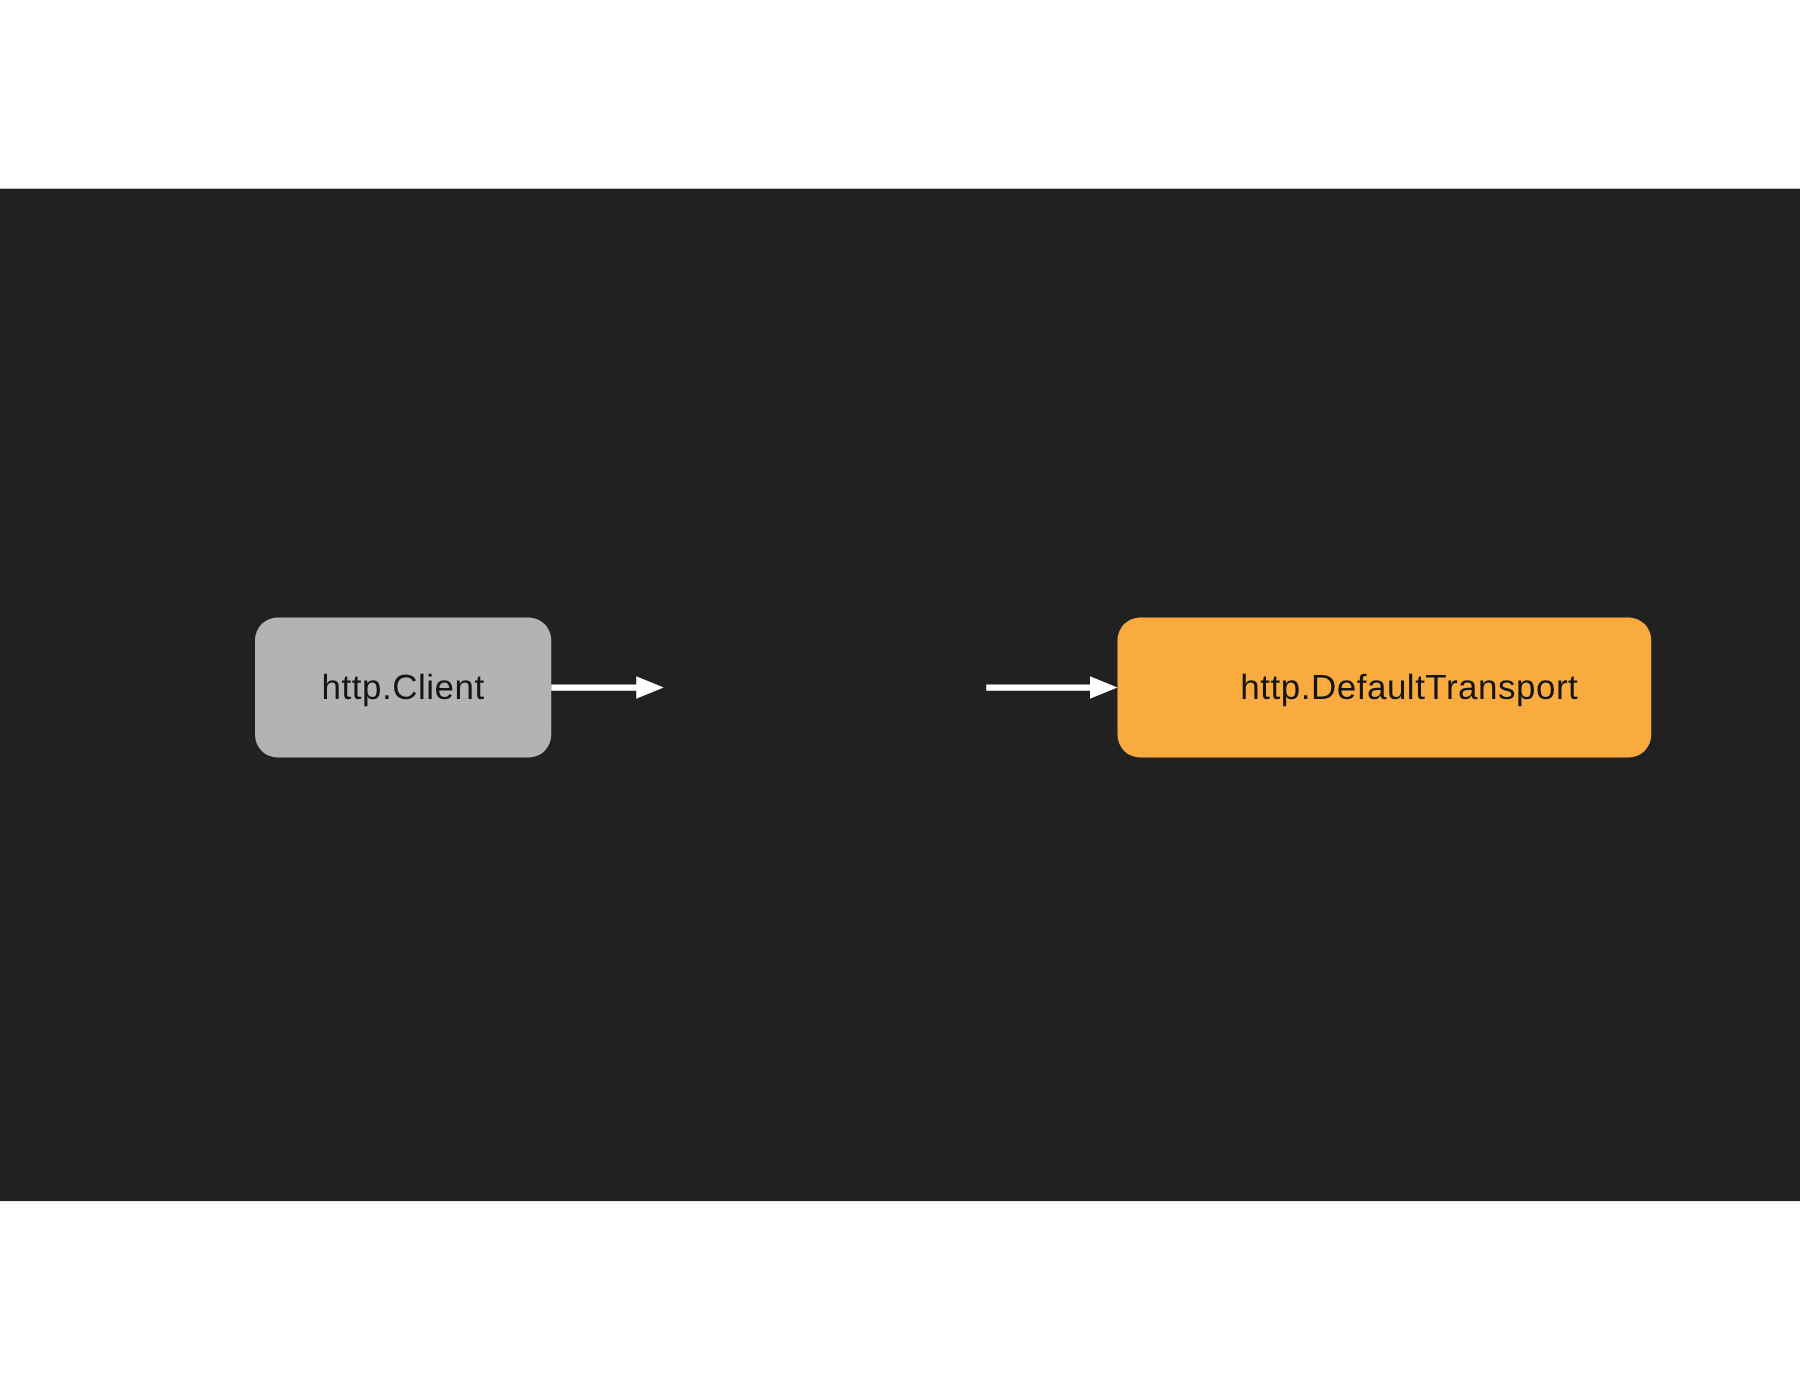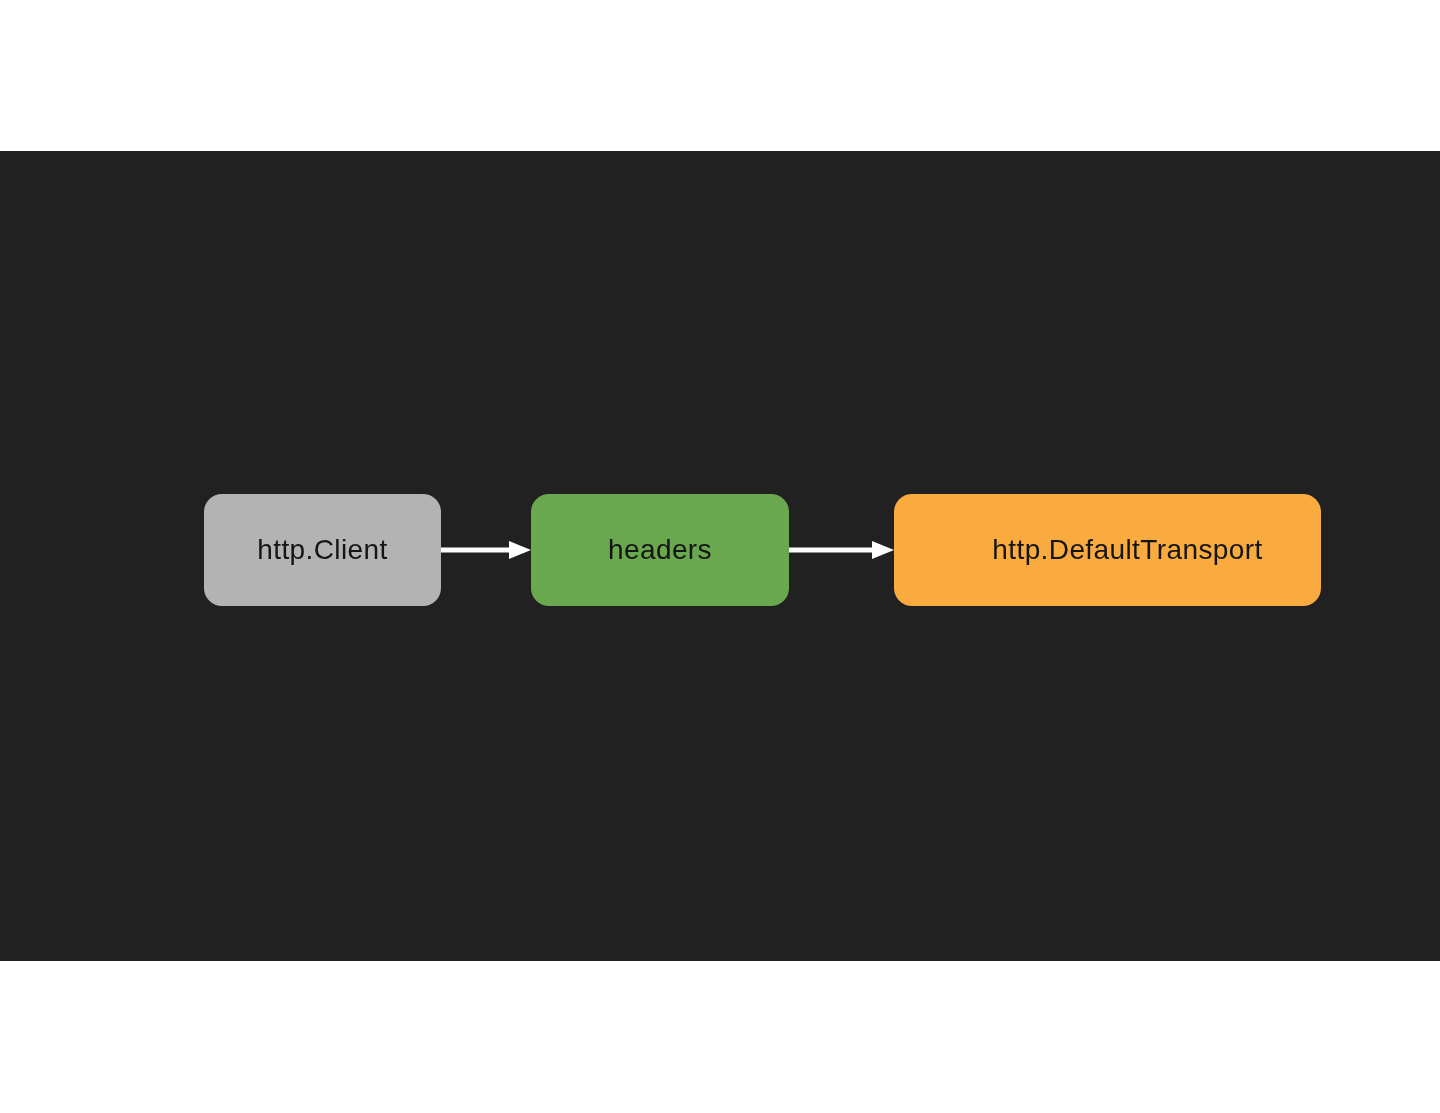--- a/index.html
+++ b/index.html
@@ -70,23 +70,20 @@
 <div class="page">
 
   <div class="letterbox top" data-bind-style="background:slide.page_background" style="background: rgb(255, 255, 255);"></div>
 
   <div class="slide" data-bind-style="background:slide.background" style="background: rgb(33, 33, 33);">
 
     <div class="node node-client" data-bind-style="background:diagram.nodes.0.color;color:diagram.text_color" style="background: rgb(179, 179, 179); color: rgb(21, 21, 21);">
       <span class="node-label" data-bind="diagram.nodes.0.label">http.Client</span>
     </div>
 
-    <div class="node node-headers" data-bind-style="background:diagram.nodes.1.color;color:diagram.text_color" style="background: rgb(106, 168, 79); color: rgb(21, 21, 21);">
-      <span class="node-label" data-bind="diagram.nodes.1.label">headers</span>
-    </div>
 
     <div class="node node-transport" data-bind-style="background:diagram.nodes.2.color;color:diagram.text_color" style="background: rgb(249, 171, 64); color: rgb(21, 21, 21); padding-left: 40px;">
       <span class="node-label" data-bind="diagram.nodes.2.label">http.DefaultTransport</span>
     </div>
 
     <svg class="arrows" viewBox="0 0 1440 810" aria-hidden="true">
       <g data-bind-style="color:diagram.arrow_color" style="color: rgb(255, 255, 255);">
         <line x1="441" y1="399" x2="512" y2="399"></line>
         <polygon points="509,390 531,399 509,408"></polygon>
       </g>

